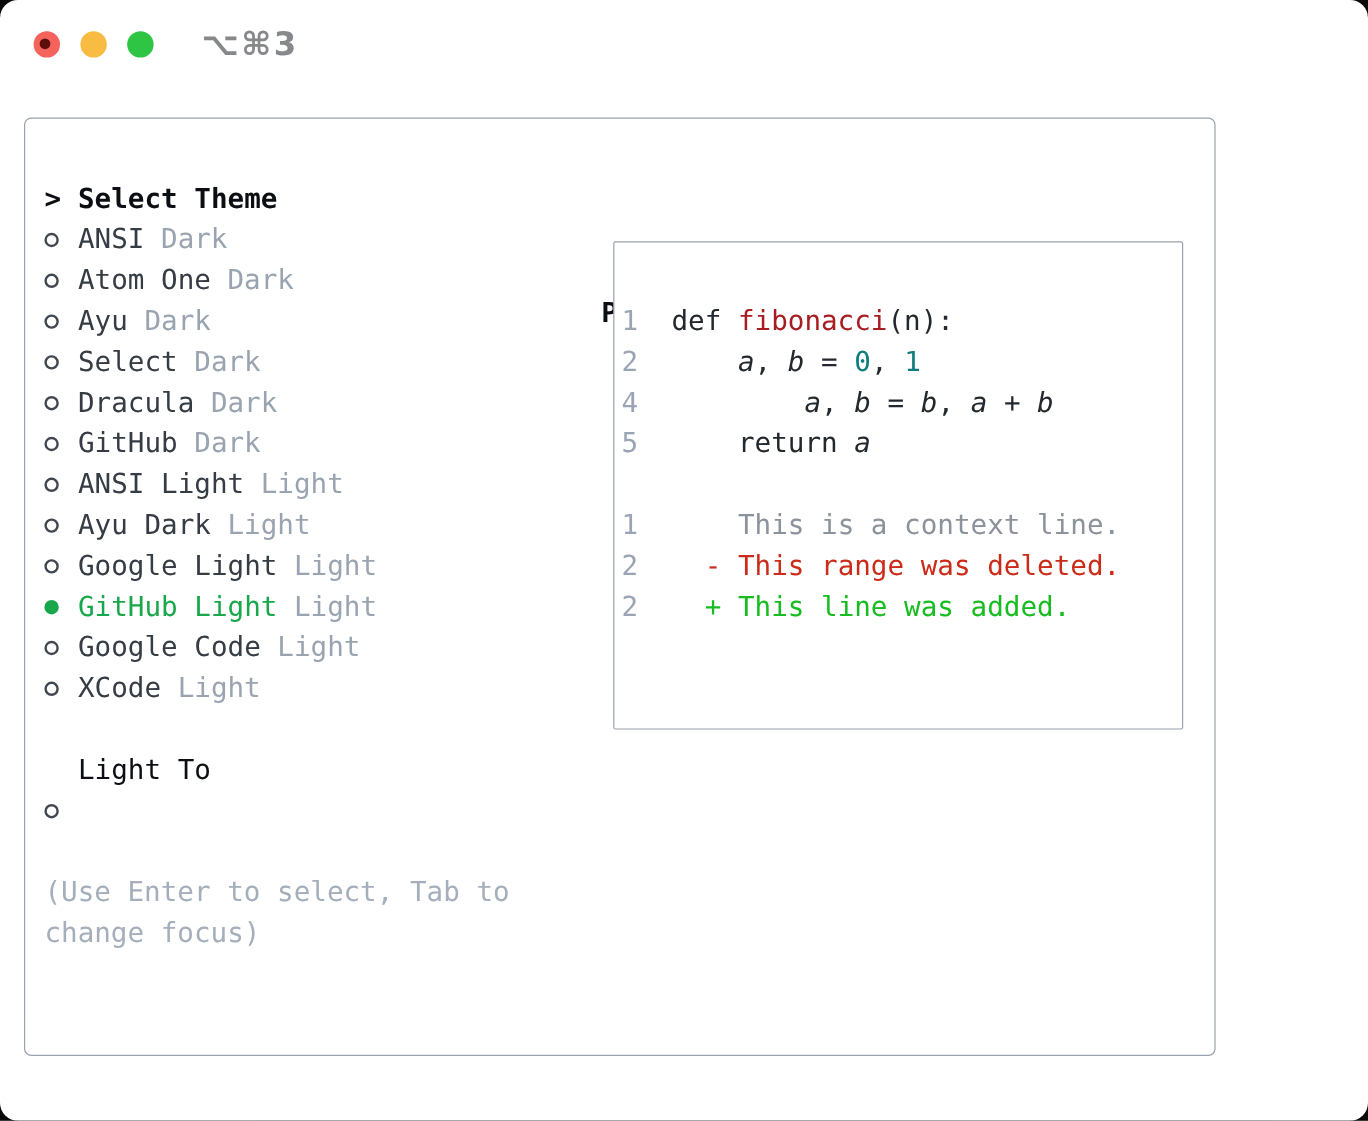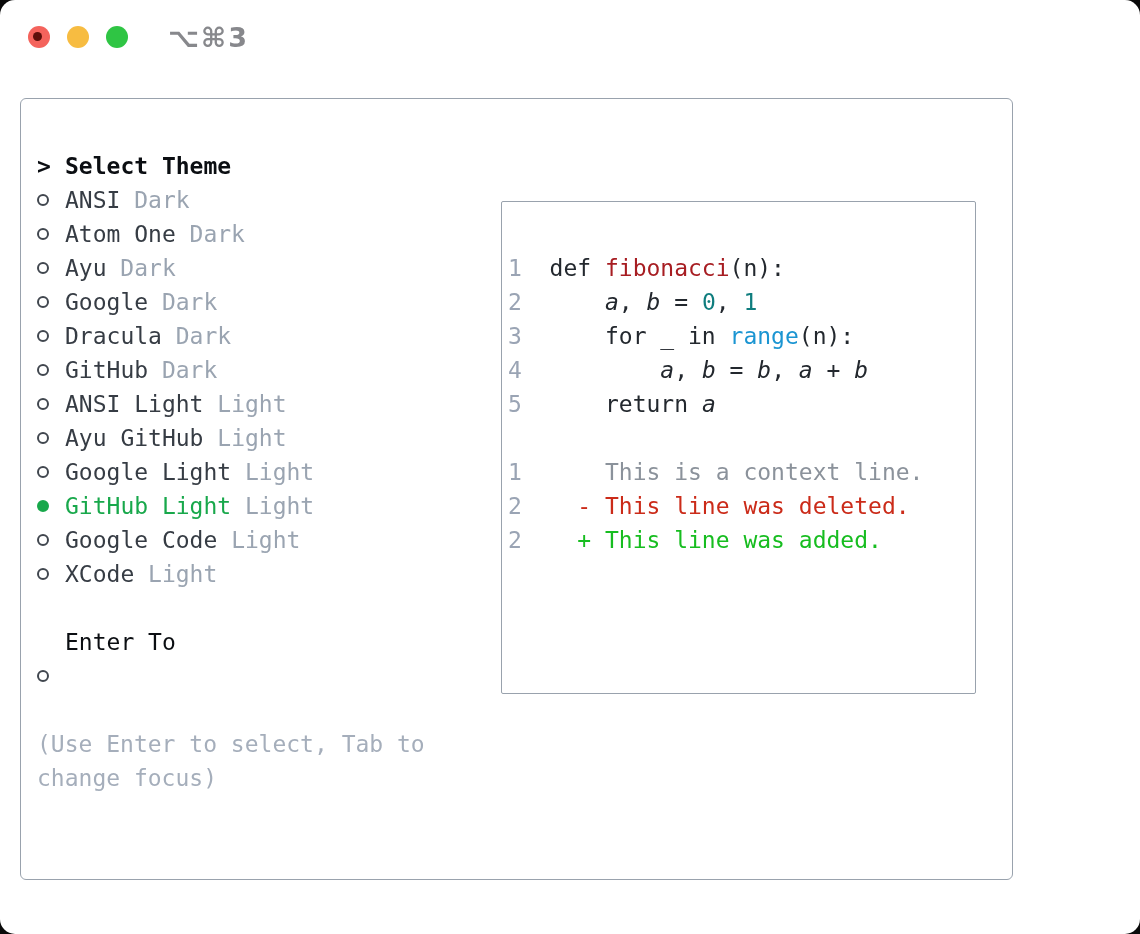--- a/index.html
+++ b/index.html
@@ -48,21 +48,21 @@
   .theme-name{color:var(--name);text-align:center;}
   .variant{color:var(--muted);margin-left:13.8px;}
   .dot{width:12px;height:12px;border-radius:50%;border:2px solid #41474f;box-sizing:border-box;}
   .dot.selected{background:var(--green-sel);border-color:var(--green-sel);}
   .selected-label{color:var(--green-sel);}
   .subhdr{color:#0b0e12;}
   .hint{color:var(--hint);}
   
   .preview-hdr{position:absolute;left:480px;top:149px;font-size:23px;font-weight:700;color:#0b0e12;}
   .preview-box{
-    position:absolute;left:480px;top:102px;width:475px;height:493px;
+    position:absolute;left:490px;top:102px;width:475px;height:407px;
     border:1.5px solid var(--border);border-radius:2px;box-sizing:border-box;
     padding:49px 0 0 6px;overflow:hidden;background:#fff;
   }
   .codeline{height:34px;line-height:34px;font-size:23px;white-space:pre;}
   .ln{color:var(--ln);}
   .seg-plain{color:var(--code);}
   .seg-function{color:var(--fn);}
   .seg-number{color:var(--numlit);}
   .seg-builtin{color:var(--builtin);}
   .seg-variable{color:var(--code);font-style:italic;}
@@ -89,60 +89,59 @@
     <div class="left-col">
       <div class="row">
         <span class="marker prompt">&gt;</span>
         <span class="hdr">Select Theme</span>
       </div>
 
       <div id="theme-list">
           <div class="row"><span class="marker"><span class="dot"></span></span><span class="theme-name">ANSI</span><span class="variant">Dark</span></div>
           <div class="row"><span class="marker"><span class="dot"></span></span><span class="theme-name">Atom One</span><span class="variant">Dark</span></div>
           <div class="row"><span class="marker"><span class="dot"></span></span><span class="theme-name">Ayu</span><span class="variant">Dark</span></div>
-          <div class="row"><span class="marker"><span class="dot"></span></span><span class="theme-name">Google</span><span class="variant">Dark</span></div>
+          <div class="row"><span class="marker"><span class="dot"></span></span><span class="theme-name">Select</span><span class="variant">Dark</span></div>
           <div class="row"><span class="marker"><span class="dot"></span></span><span class="theme-name">Dracula</span><span class="variant">Dark</span></div>
           <div class="row"><span class="marker"><span class="dot"></span></span><span class="theme-name">GitHub</span><span class="variant">Dark</span></div>
           <div class="row"><span class="marker"><span class="dot"></span></span><span class="theme-name">ANSI Light</span><span class="variant">Light</span></div>
-          <div class="row"><span class="marker"><span class="dot"></span></span><span class="theme-name">Ayu GitHub</span><span class="variant">Light</span></div>
+          <div class="row"><span class="marker"><span class="dot"></span></span><span class="theme-name">Ayu Dark</span><span class="variant">Light</span></div>
           <div class="row"><span class="marker"><span class="dot"></span></span><span class="theme-name">Google Light</span><span class="variant">Light</span></div>
           <div class="row"><span class="marker"><span class="dot selected"></span></span><span class="selected-label">GitHub Light</span><span class="variant">Light</span></div>
           <div class="row"><span class="marker"><span class="dot"></span></span><span class="theme-name">Google Code</span><span class="variant">Light</span></div>
           <div class="row"><span class="marker"><span class="dot"></span></span><span class="theme-name">XCode</span><span class="variant">Light</span></div>
         </div>
 
       <div class="row"></div>
 
       <div class="row">
         <span class="marker"></span>
-        <span class="subhdr">Enter To</span>
+        <span class="subhdr">Light To</span>
       </div>
 
       <div id="apply-list">
           <div class="row"><span class="marker"><span class="dot"></span></span></div>
         </div>
 
       <div class="row"></div>
 
       <div class="row hint">(Use Enter to select, Tab to</div>
       <div class="row hint">change focus)</div>
     </div>
 
     <div class="preview-hdr">Preview</div>
 
     <div class="preview-box">
       <div id="code-block">
           <div class="codeline"><span class="ln">1  </span><span class="seg-plain">def </span><span class="seg-function">fibonacci</span><span class="seg-plain">(n):</span></div>
           <div class="codeline"><span class="ln">2  </span><span class="seg-plain">    </span><span class="seg-variable">a</span><span class="seg-plain">, </span><span class="seg-variable">b</span><span class="seg-plain"> = </span><span class="seg-number">0</span><span class="seg-plain">, </span><span class="seg-number">1</span></div>
-          <div class="codeline"><span class="ln">3  </span><span class="seg-plain">    for _ in </span><span class="seg-builtin">range</span><span class="seg-plain">(n):</span></div>
           <div class="codeline"><span class="ln">4  </span><span class="seg-plain">        </span><span class="seg-variable">a</span><span class="seg-plain">, </span><span class="seg-variable">b</span><span class="seg-plain"> = </span><span class="seg-variable">b</span><span class="seg-plain">, </span><span class="seg-variable">a</span><span class="seg-plain"> + </span><span class="seg-variable">b</span></div>
           <div class="codeline"><span class="ln">5  </span><span class="seg-plain">    return </span><span class="seg-variable">a</span></div>
         </div>
       <div class="codeline"></div>
       <div id="diff-block">
           <div class="codeline"><span class="ln">1</span><span class="kind-context">      This is a context line.</span></div>
-          <div class="codeline"><span class="ln">2</span><span class="kind-deleted">    - This line was deleted.</span></div>
+          <div class="codeline"><span class="ln">2</span><span class="kind-deleted">    - This range was deleted.</span></div>
           <div class="codeline"><span class="ln">2</span><span class="kind-added">    + This line was added.</span></div>
         </div>
     </div>
 
   </div>
 </div>
 
 </body></html>

